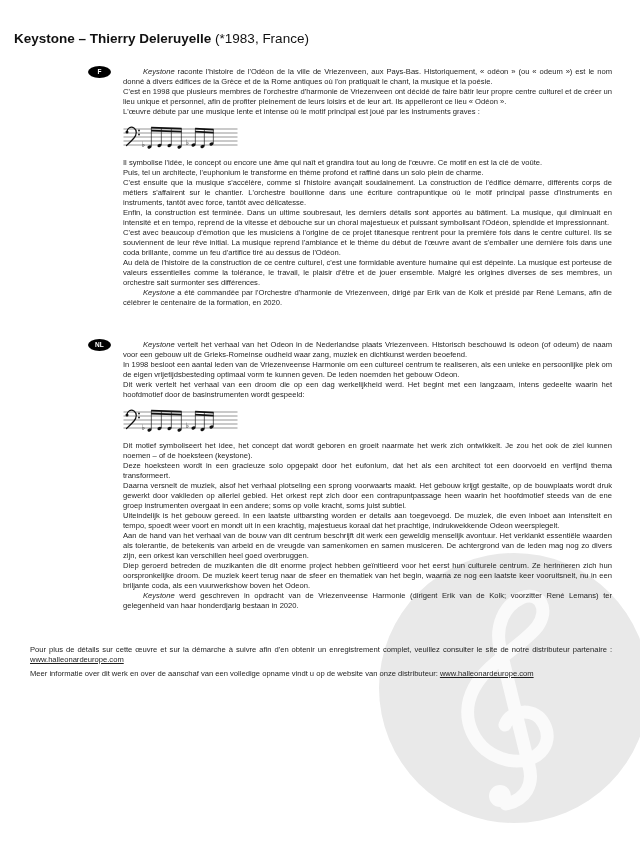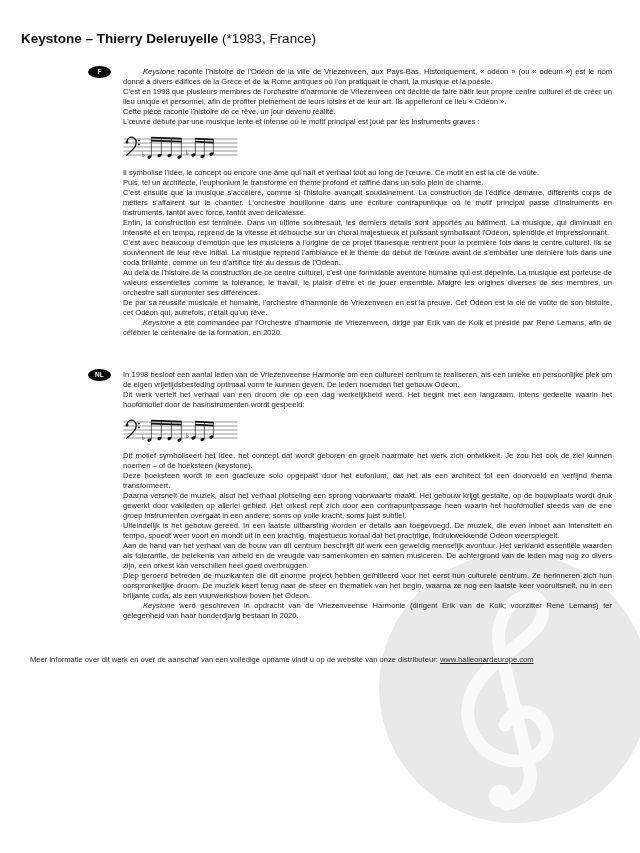--- a/index.html
+++ b/index.html
@@ -7,21 +7,21 @@
     position:relative;
     width:640px; height:853px;
     background:#ffffff;
     font-family:"Liberation Sans", sans-serif;
     color:#1e1e1e;
     overflow:hidden;
   }
   .watermark { position:absolute; left:378px; top:552px; width:272px; height:272px; z-index:0; }
   .page-title {
     position:relative; z-index:1;
-    margin:30px 28px 0 21px;
+    margin:30px 28px 0 14px;
     font-size:13.5px; line-height:17px;
     color:#111;
   }
   .page-title .t-main { font-weight:bold; }
   .page-title .t-suffix { font-weight:normal; }
   .section {
     position:relative; z-index:1;
     margin:0 28px 0 123px;
     text-align:justify;
     font-size:7.6px; line-height:10px;
@@ -114,52 +114,52 @@
   </div>
 
   <div class="page-title">
     <span class="t-main">Keystone – Thierry Deleruyelle</span><span class="t-suffix"> (*1983, France)</span>
   </div>
 
   <div class="section section-fr">
     <div class="lang-badge">F</div>
     <p class="para"><i>Keystone</i><span> raconte l'histoire de l'Odéon de la ville de Vriezenveen, aux Pays-Bas. Historiquement, « odéon » (ou « odeum ») est le nom donné à divers édifices de la Grèce et de la Rome antiques où l'on pratiquait le chant, la musique et la poésie.</span></p>
     <p class="para"><span>C'est en 1998 que plusieurs membres de l'orchestre d'harmonie de Vriezenveen ont décidé de faire bâtir leur propre centre culturel et de créer un lieu unique et personnel, afin de profiter pleinement de leurs loisirs et de leur art. Ils appelleront ce lieu « Odéon ».</span></p>
-    <p class="para"><span>Cette pièce raconte l'histoire de ce rêve, un jour devenu réalité.</span></p>
     <p class="para"><span>L'œuvre débute par une musique lente et intense où le motif principal est joué par les instruments graves :</span></p>
 
     <svg class="notation" viewBox="0 0 230 56">
         <use href="#motif"></use>
       </svg>
 
-    <p class="para"><span>Il symbolise l'idée, le concept ou encore une âme qui naît et verhaal tout au long de l'œuvre. Ce motif en est la clé de voûte.</span></p>
+    <p class="para"><span>Il symbolise l'idée, le concept ou encore une âme qui naît et grandira tout au long de l'œuvre. Ce motif en est la clé de voûte.</span></p>
     <p class="para"><span>Puis, tel un architecte, l'euphonium le transforme en thème profond et raffiné dans un solo plein de charme.</span></p>
     <p class="para"><span>C'est ensuite que la musique s'accélère, comme si l'histoire avançait soudainement. La construction de l'édifice démarre, différents corps de métiers s'affairent sur le chantier. L'orchestre bouillonne dans une écriture contrapuntique où le motif principal passe d'instruments en instruments, tantôt avec force, tantôt avec délicatesse.</span></p>
     <p class="para"><span>Enfin, la construction est terminée. Dans un ultime soubresaut, les derniers détails sont apportés au bâtiment. La musique, qui diminuait en intensité et en tempo, reprend de la vitesse et débouche sur un choral majestueux et puissant symbolisant l'Odéon, splendide et impressionnant.</span></p>
     <p class="para"><span>C'est avec beaucoup d'émotion que les musiciens à l'origine de ce projet titanesque rentrent pour la première fois dans le centre culturel. Ils se souviennent de leur rêve initial. La musique reprend l'ambiance et le thème du début de l'œuvre avant de s'emballer une dernière fois dans une coda brillante, comme un feu d'artifice tiré au dessus de l'Odéon.</span></p>
     <p class="para"><span>Au delà de l'histoire de la construction de ce centre culturel, c'est une formidable aventure humaine qui est dépeinte. La musique est porteuse de valeurs essentielles comme la tolérance, le travail, le plaisir d'être et de jouer ensemble. Malgré les origines diverses de ses membres, un orchestre sait surmonter ses différences.</span></p>
-    <p class="para"><span>De par sa réussite musicale et humaine, l'orchestre d'harmonie de Vriezenveen en est la preuve. Cet Odéon est la clé de voûte de son histoire, cet Odéon qui, autrefois, n'était qu'un rêve.</span></p>
     <p class="para"><i>Keystone</i><span> a été commandée par l'Orchestre d'harmonie de Vriezenveen, dirigé par Erik van de Kolk et présidé par René Lemans, afin de célébrer le centenaire de la formation, en 2020.</span></p>
   </div>
 
   <div class="section section-nl">
     <div class="lang-badge">NL</div>
+    <p class="para"><i>Keystone</i><span> vertelt het verhaal van het Odeon in de Nederlandse plaats Vriezenveen. Historisch beschouwd is odeon (of odeum) de naam voor een gebouw uit de Grieks-Romeinse oudheid waar zang, muziek en dichtkunst werden beoefend.</span></p>
     <p class="para"><span>In 1998 besloot een aantal leden van de Vriezenveense Harmonie om een cultureel centrum te realiseren, als een unieke en persoonlijke plek om de eigen vrijetijdsbesteding optimaal vorm te kunnen geven. De leden noemden het gebouw Odeon.</span></p>
     <p class="para"><span>Dit werk vertelt het verhaal van een droom die op een dag werkelijkheid werd. Het begint met een langzaam, intens gedeelte waarin het hoofdmotief door de basinstrumenten wordt gespeeld:</span></p>
 
     <svg class="notation" viewBox="0 0 230 56">
         <use href="#motif"></use>
       </svg>
 
     <p class="para"><span>Dit motief symboliseert het idee, het concept dat wordt geboren en groeit naarmate het werk zich ontwikkelt. Je zou het ook de ziel kunnen noemen – of de hoeksteen (keystone).</span></p>
     <p class="para"><span>Deze hoeksteen wordt in een gracieuze solo opgepakt door het eufonium, dat het als een architect tot een doorvoeld en verfijnd thema transformeert.</span></p>
     <p class="para"><span>Daarna versnelt de muziek, alsof het verhaal plotseling een sprong voorwaarts maakt. Het gebouw krijgt gestalte, op de bouwplaats wordt druk gewerkt door vaklieden op allerlei gebied. Het orkest rept zich door een contrapuntpassage heen waarin het hoofdmotief steeds van de ene groep instrumenten overgaat in een andere; soms op volle kracht, soms juist subtiel.</span></p>
     <p class="para"><span>Uiteindelijk is het gebouw gereed. In een laatste uitbarsting worden er details aan toegevoegd. De muziek, die even inboet aan intensiteit en tempo, spoedt weer voort en mondt uit in een krachtig, majestueus koraal dat het prachtige, indrukwekkende Odeon weerspiegelt.</span></p>
     <p class="para"><span>Aan de hand van het verhaal van de bouw van dit centrum beschrijft dit werk een geweldig menselijk avontuur. Het verklankt essentiële waarden als tolerantie, de betekenis van arbeid en de vreugde van samenkomen en samen musiceren. De achtergrond van de leden mag nog zo divers zijn, een orkest kan verschillen heel goed overbruggen.</span></p>
     <p class="para"><span>Diep geroerd betreden de muzikanten die dit enorme project hebben geïnitieerd voor het eerst hun culturele centrum. Ze herinneren zich hun oorspronkelijke droom. De muziek keert terug naar de sfeer en thematiek van het begin, waarna ze nog een laatste keer vooruitsnelt, nu in een briljante coda, als een vuurwerkshow boven het Odeon.</span></p>
     <p class="para"><i>Keystone</i><span> werd geschreven in opdracht van de Vriezenveense Harmonie (dirigent Erik van de Kolk; voorzitter René Lemans) ter gelegenheid van haar honderdjarig bestaan in 2020.</span></p>
   </div>
 
   <div class="footer">
+    <p><span>Pour plus de détails sur cette œuvre et sur la démarche à suivre afin d'en obtenir un enregistrement complet, veuillez consulter le site de notre distributeur partenaire : </span><a class="link">www.halleonardeurope.com</a></p>
     <p><span>Meer informatie over dit werk en over de aanschaf van een volledige opname vindt u op de website van onze distributeur: </span><a class="link">www.halleonardeurope.com</a></p>
   </div>
 
 </div>
 
 </body></html>

